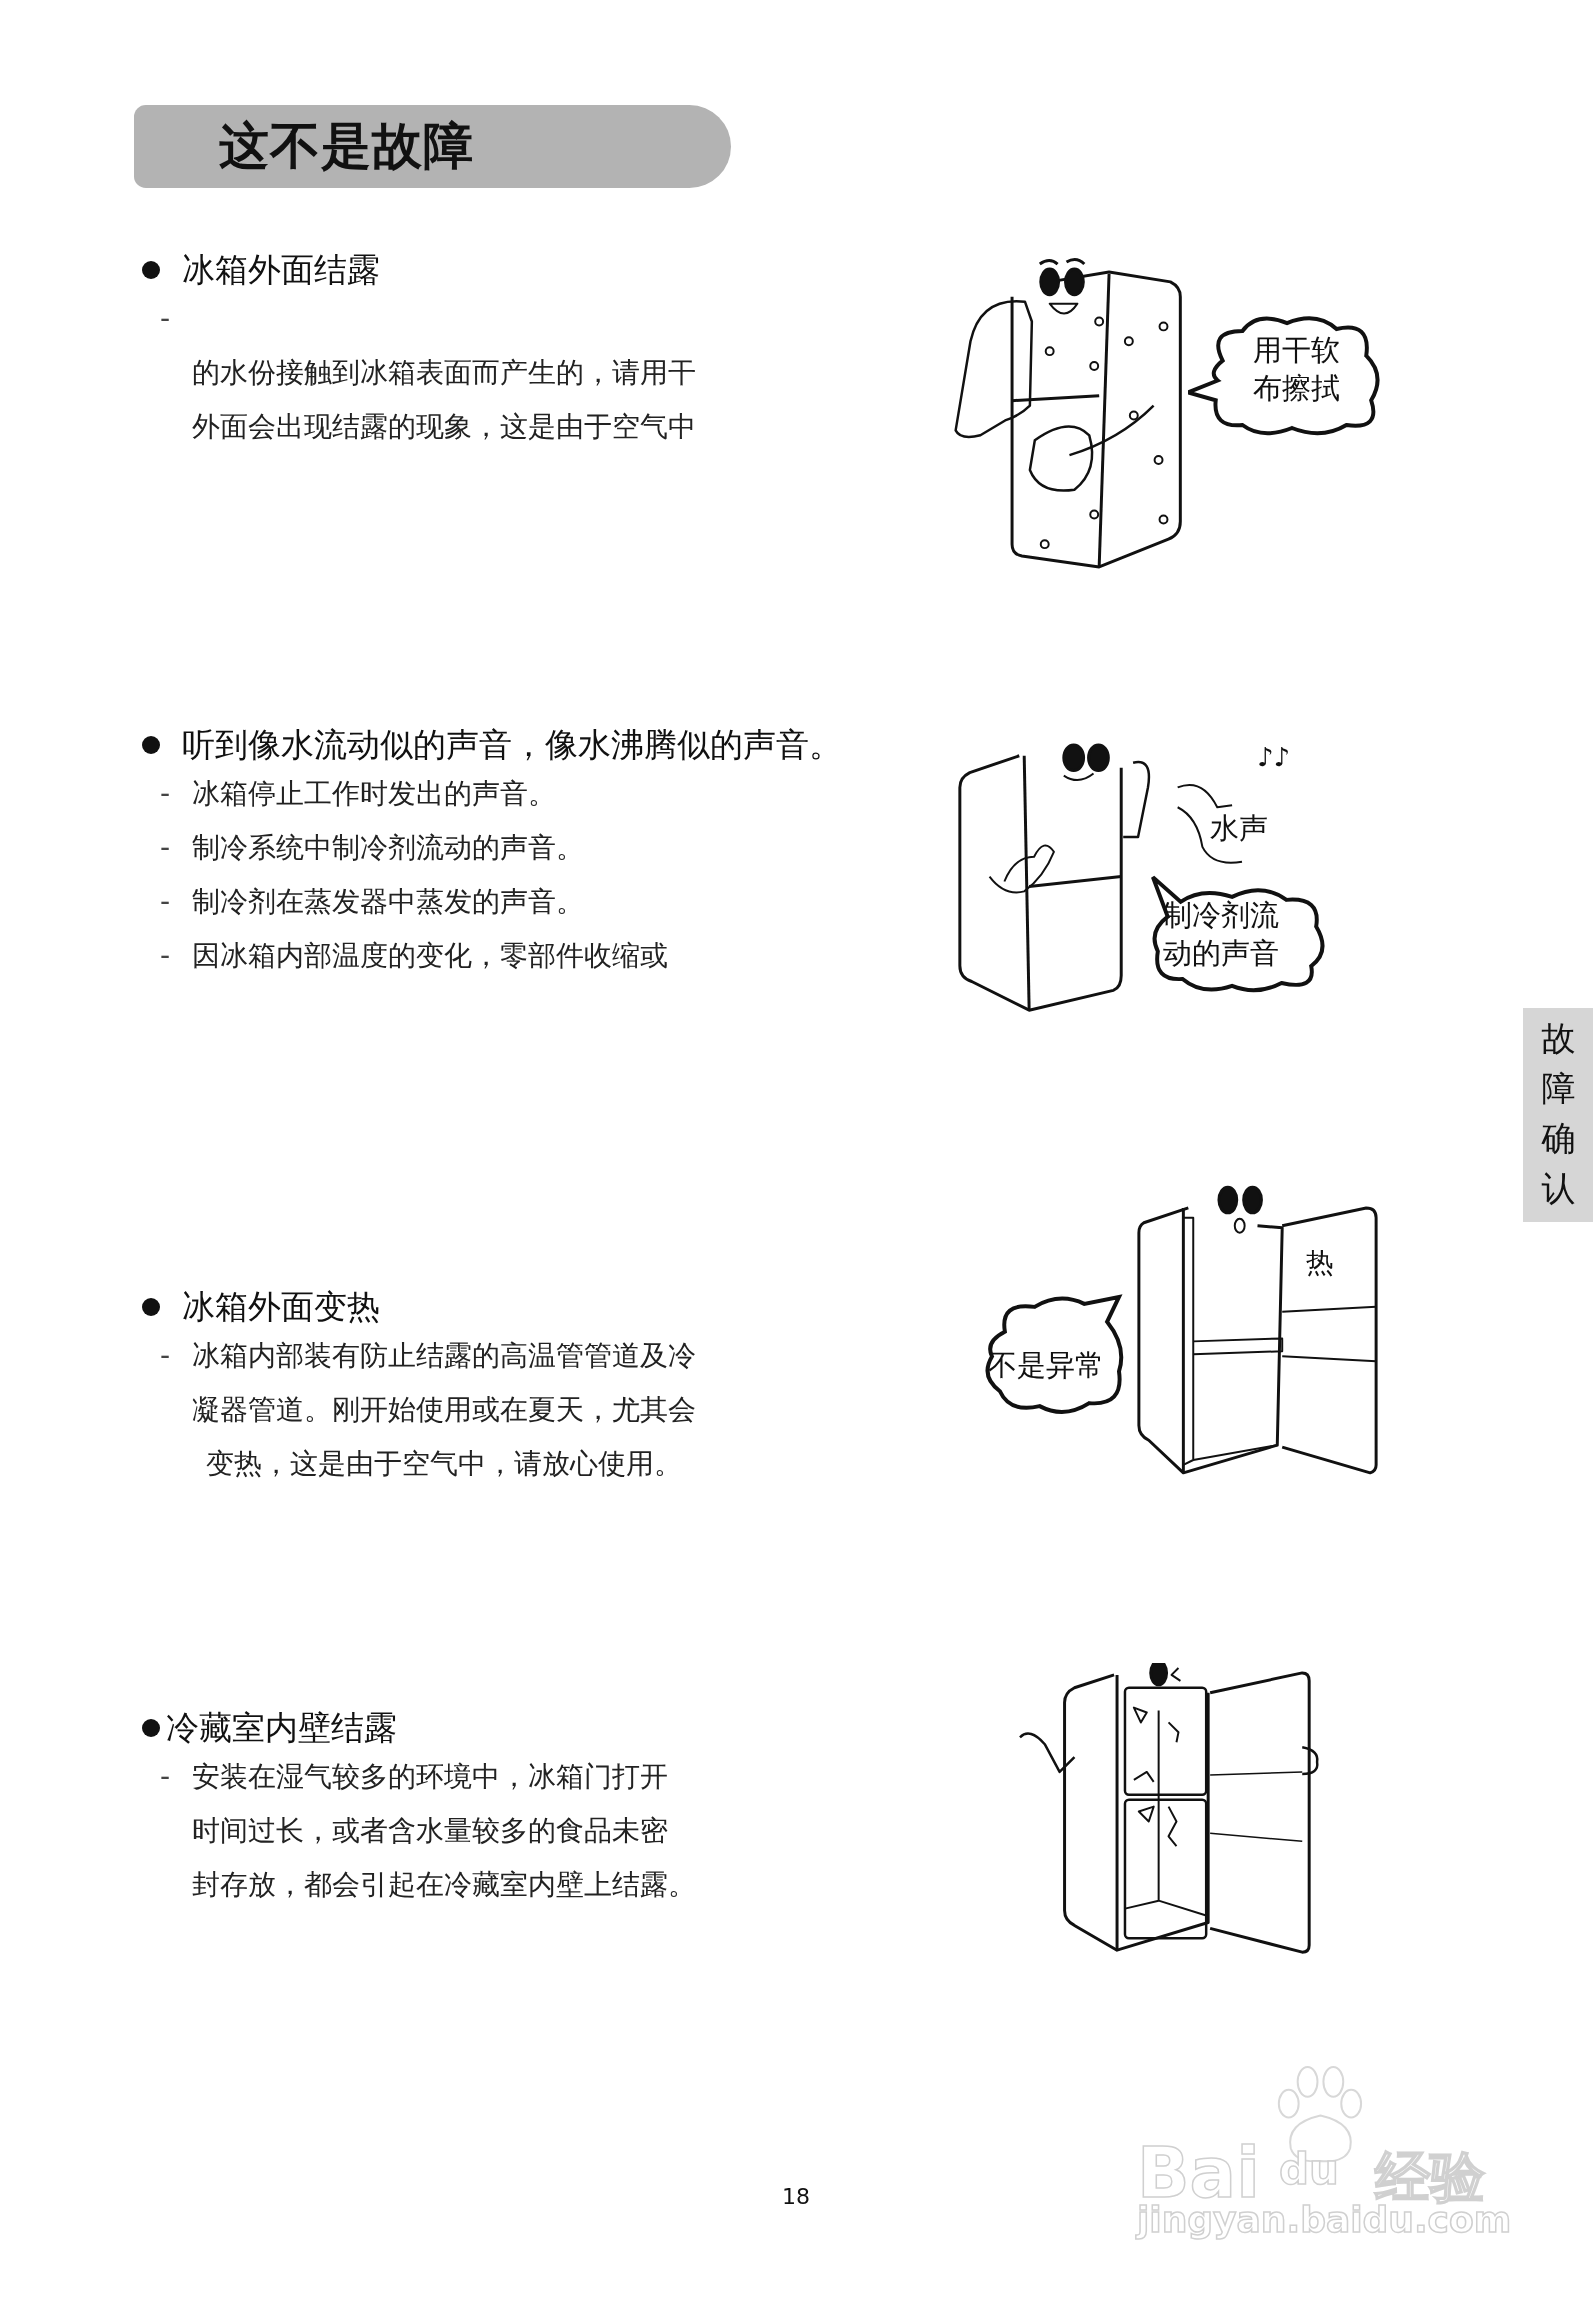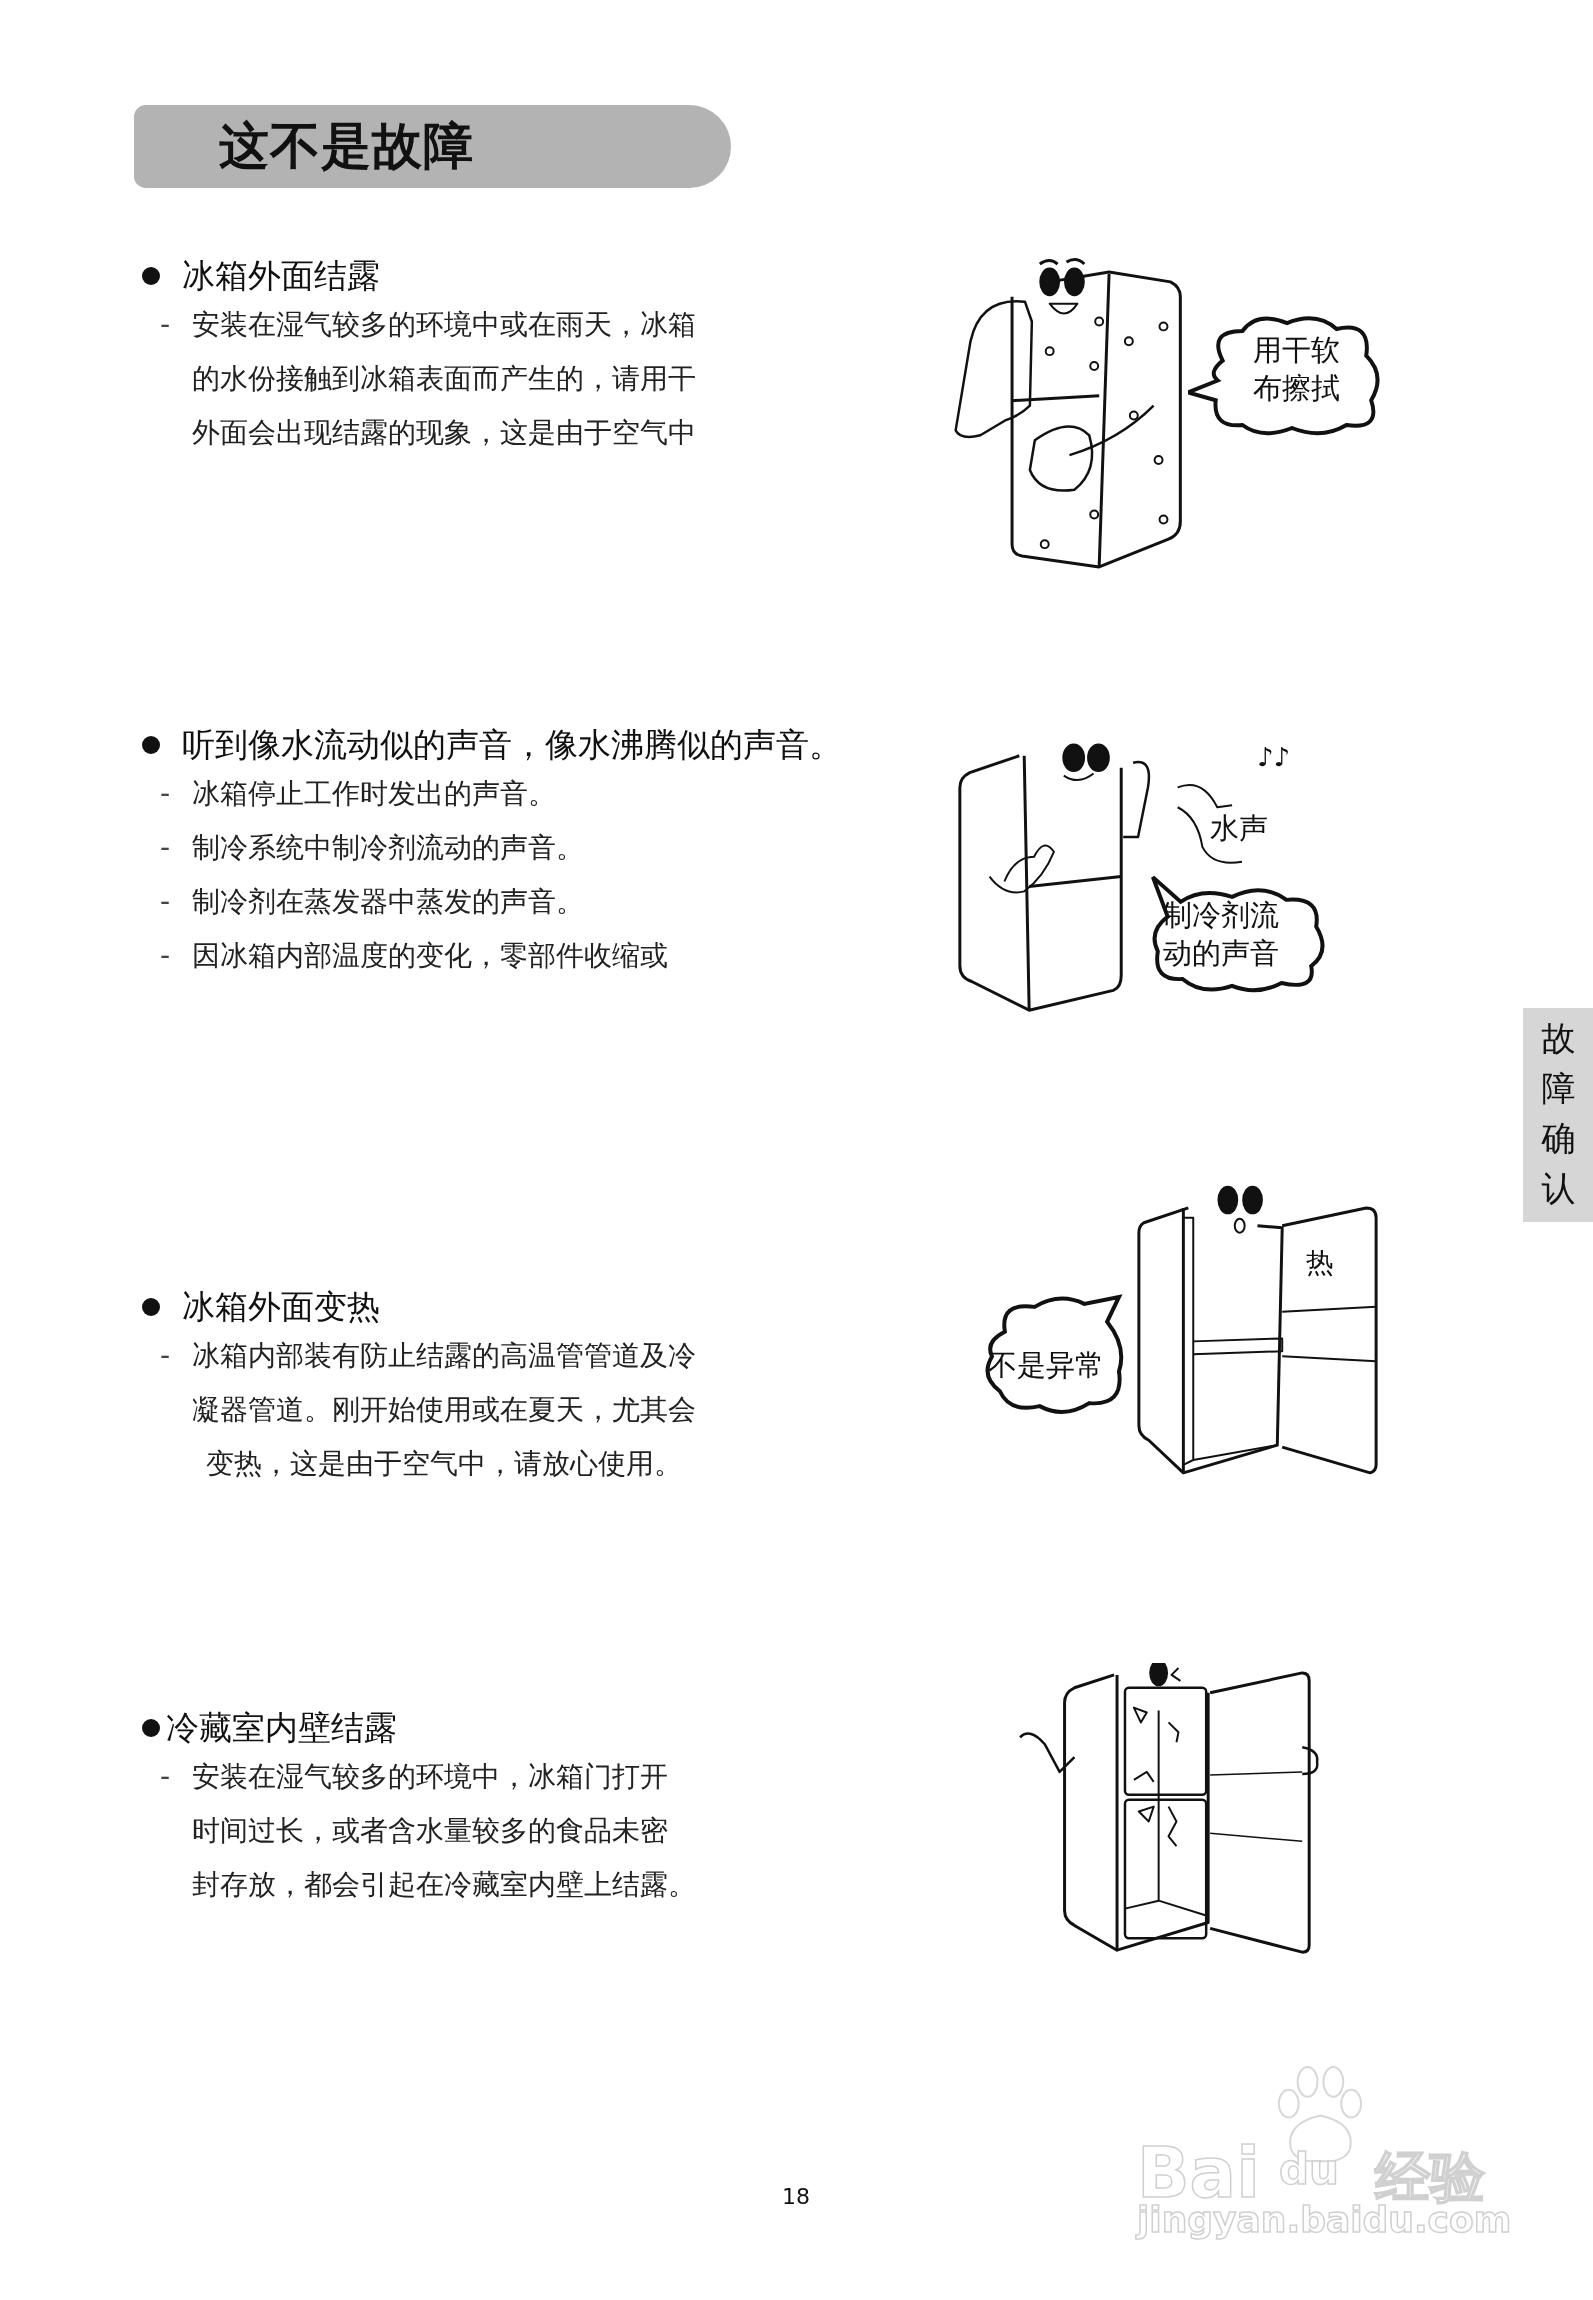--- a/index.html
+++ b/index.html
@@ -29,26 +29,26 @@
   <div class="header-title">这不是故障</div>
 </div>
 
 <div class="side-tab">
   <span class="ch" style="padding-top:6px">故</span>
   <span class="ch">障</span>
   <span class="ch">确</span>
   <span class="ch">认</span>
 </div>
 
-<div class="section" style="top:254px;">
+<div class="section" style="top:248px;">
   <div class="sec-heading">
     <span class="bullet"></span>
     <span class="htext">冰箱外面结露</span>
   </div>
-  <div class="line"><span class="dash">-</span><span>安装在湿气较多的环境中或在雨天，冰箱</span></div>
+  <div class="line"><span class="dash">-</span></div>
   <div class="line"><span class="dash"></span><span>的水份接触到冰箱表面而产生的，请用干</span></div>
   <div class="line"><span class="dash"></span><span>外面会出现结露的现象，这是由于空气中</span></div>
 </div>
 
 <div class="section" style="top:723px;">
   <div class="sec-heading">
     <span class="bullet"></span>
     <span class="htext">听到像水流动似的声音，像水沸腾似的声音。</span>
   </div>
   <div class="line" style="padding-left:50px"><span class="dash" style="left:18px">-</span><span>冰箱停止工作时发出的声音。</span></div>

